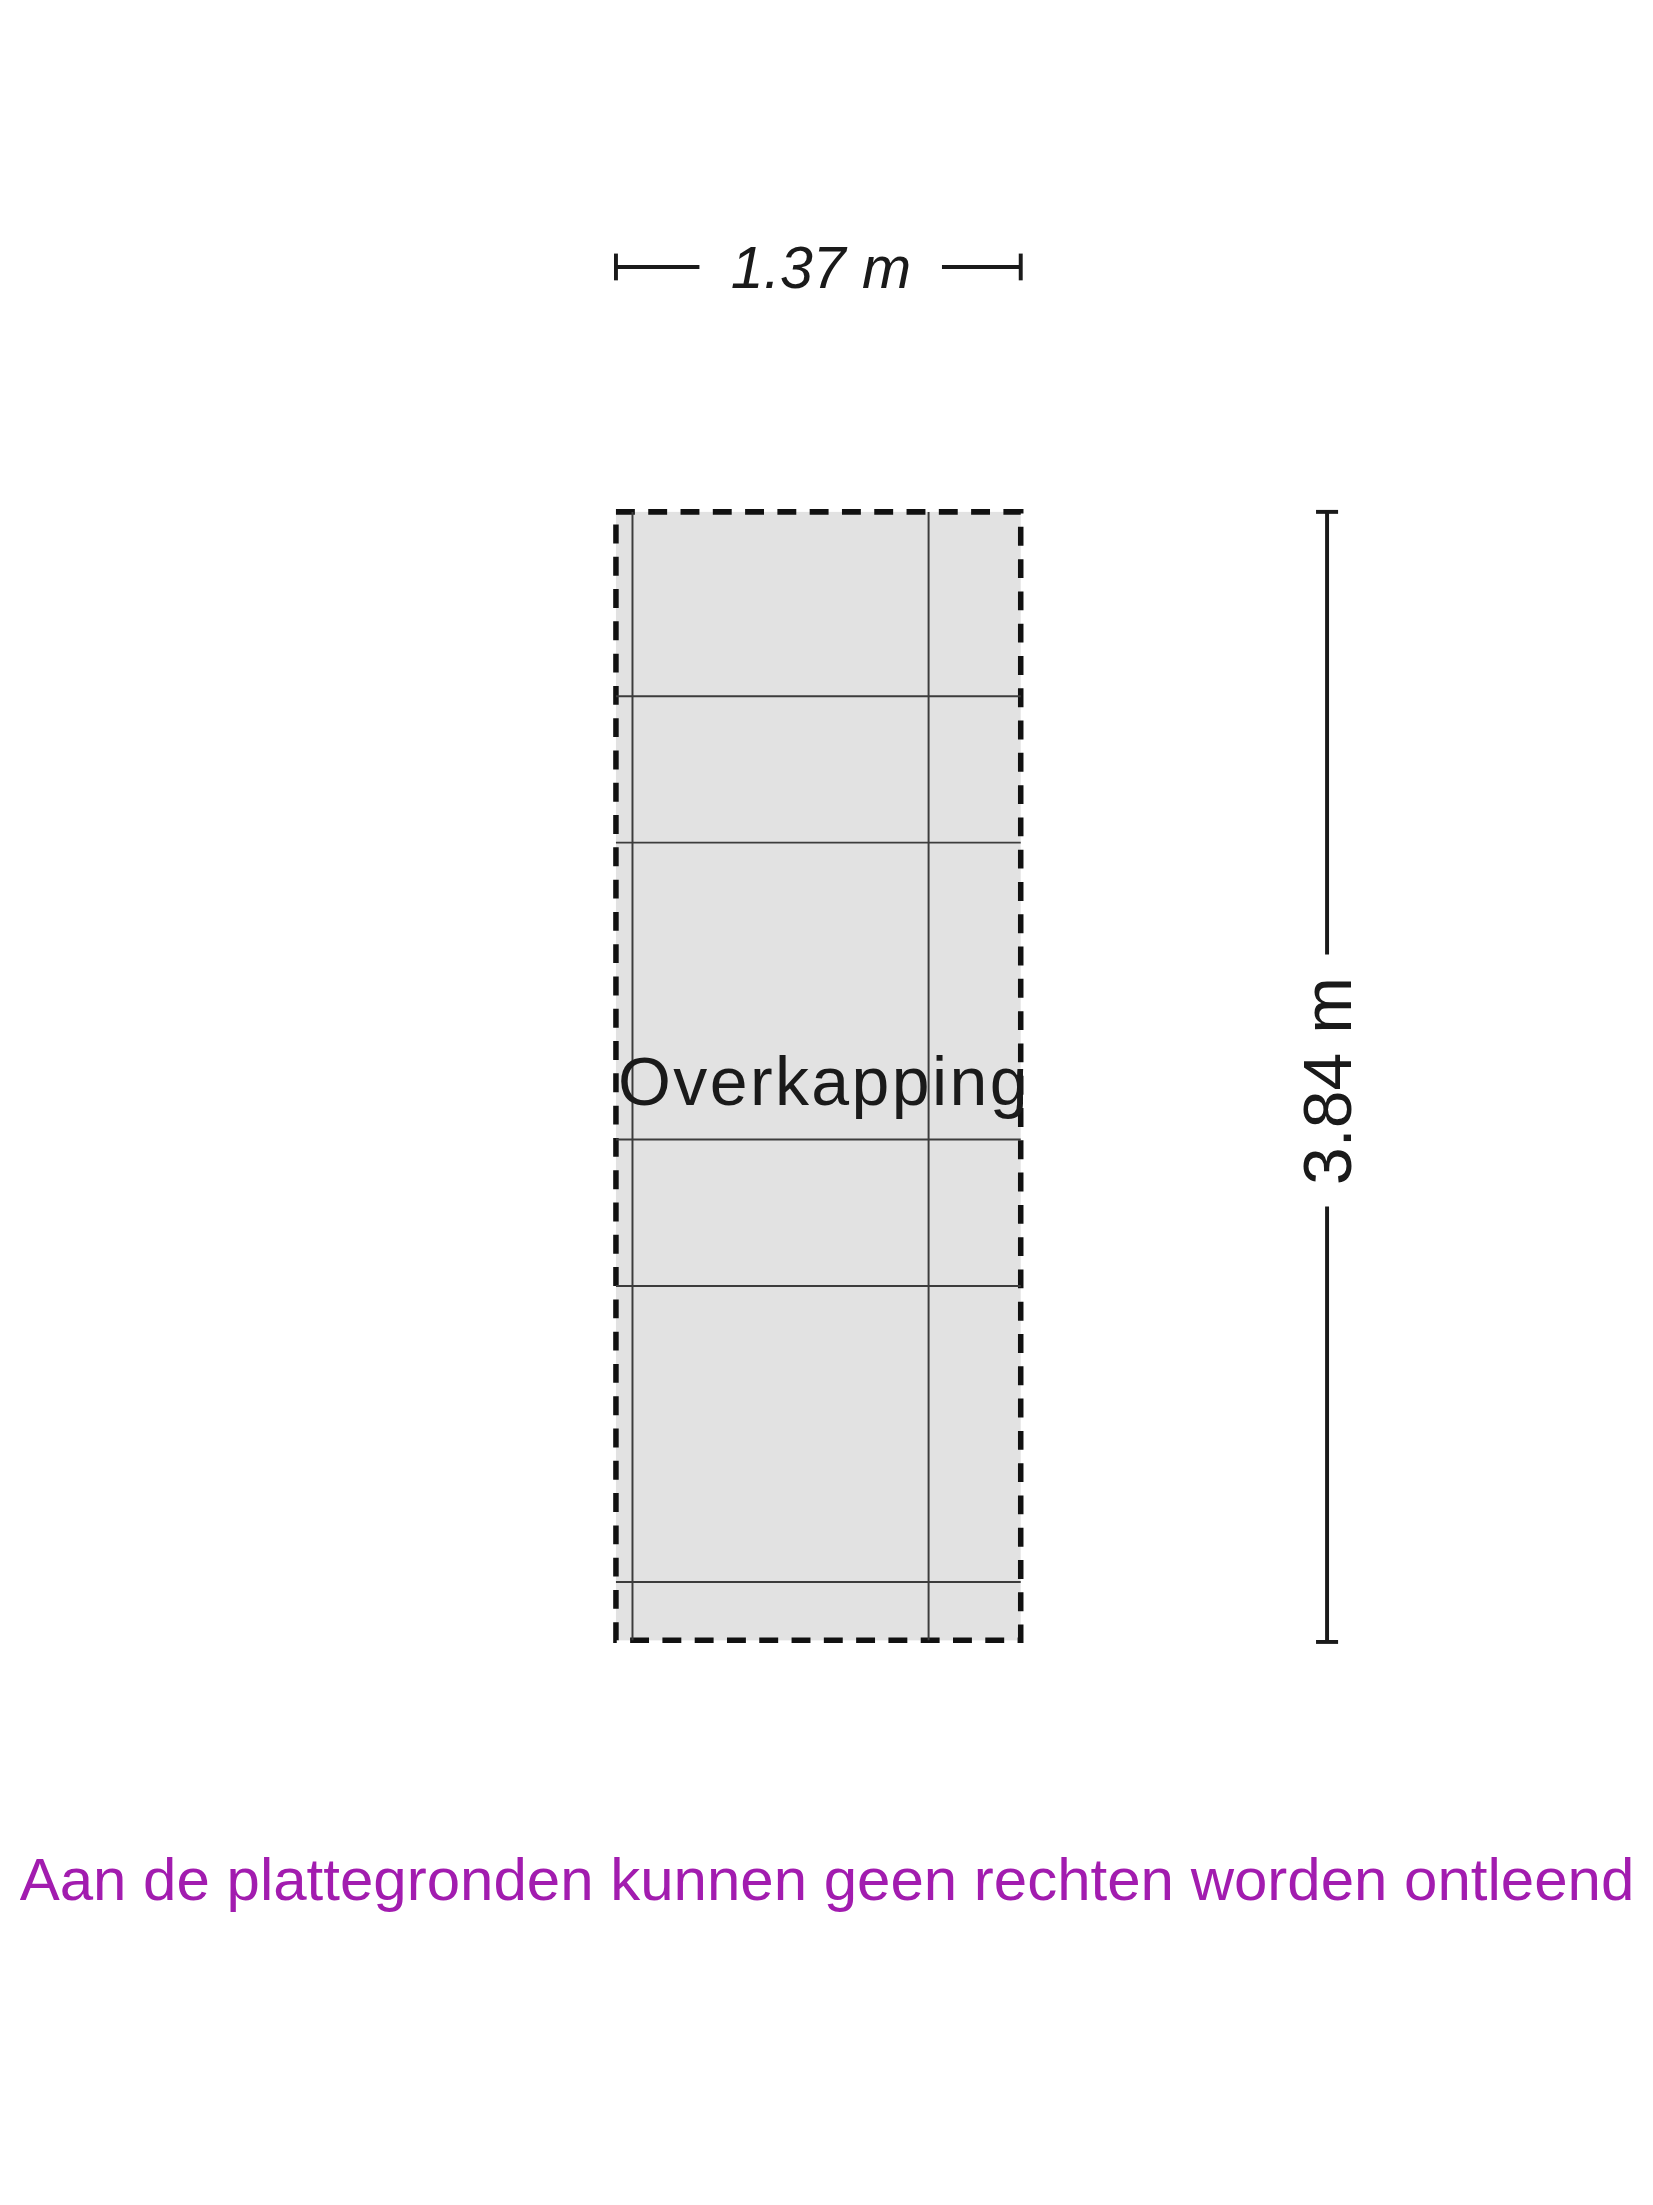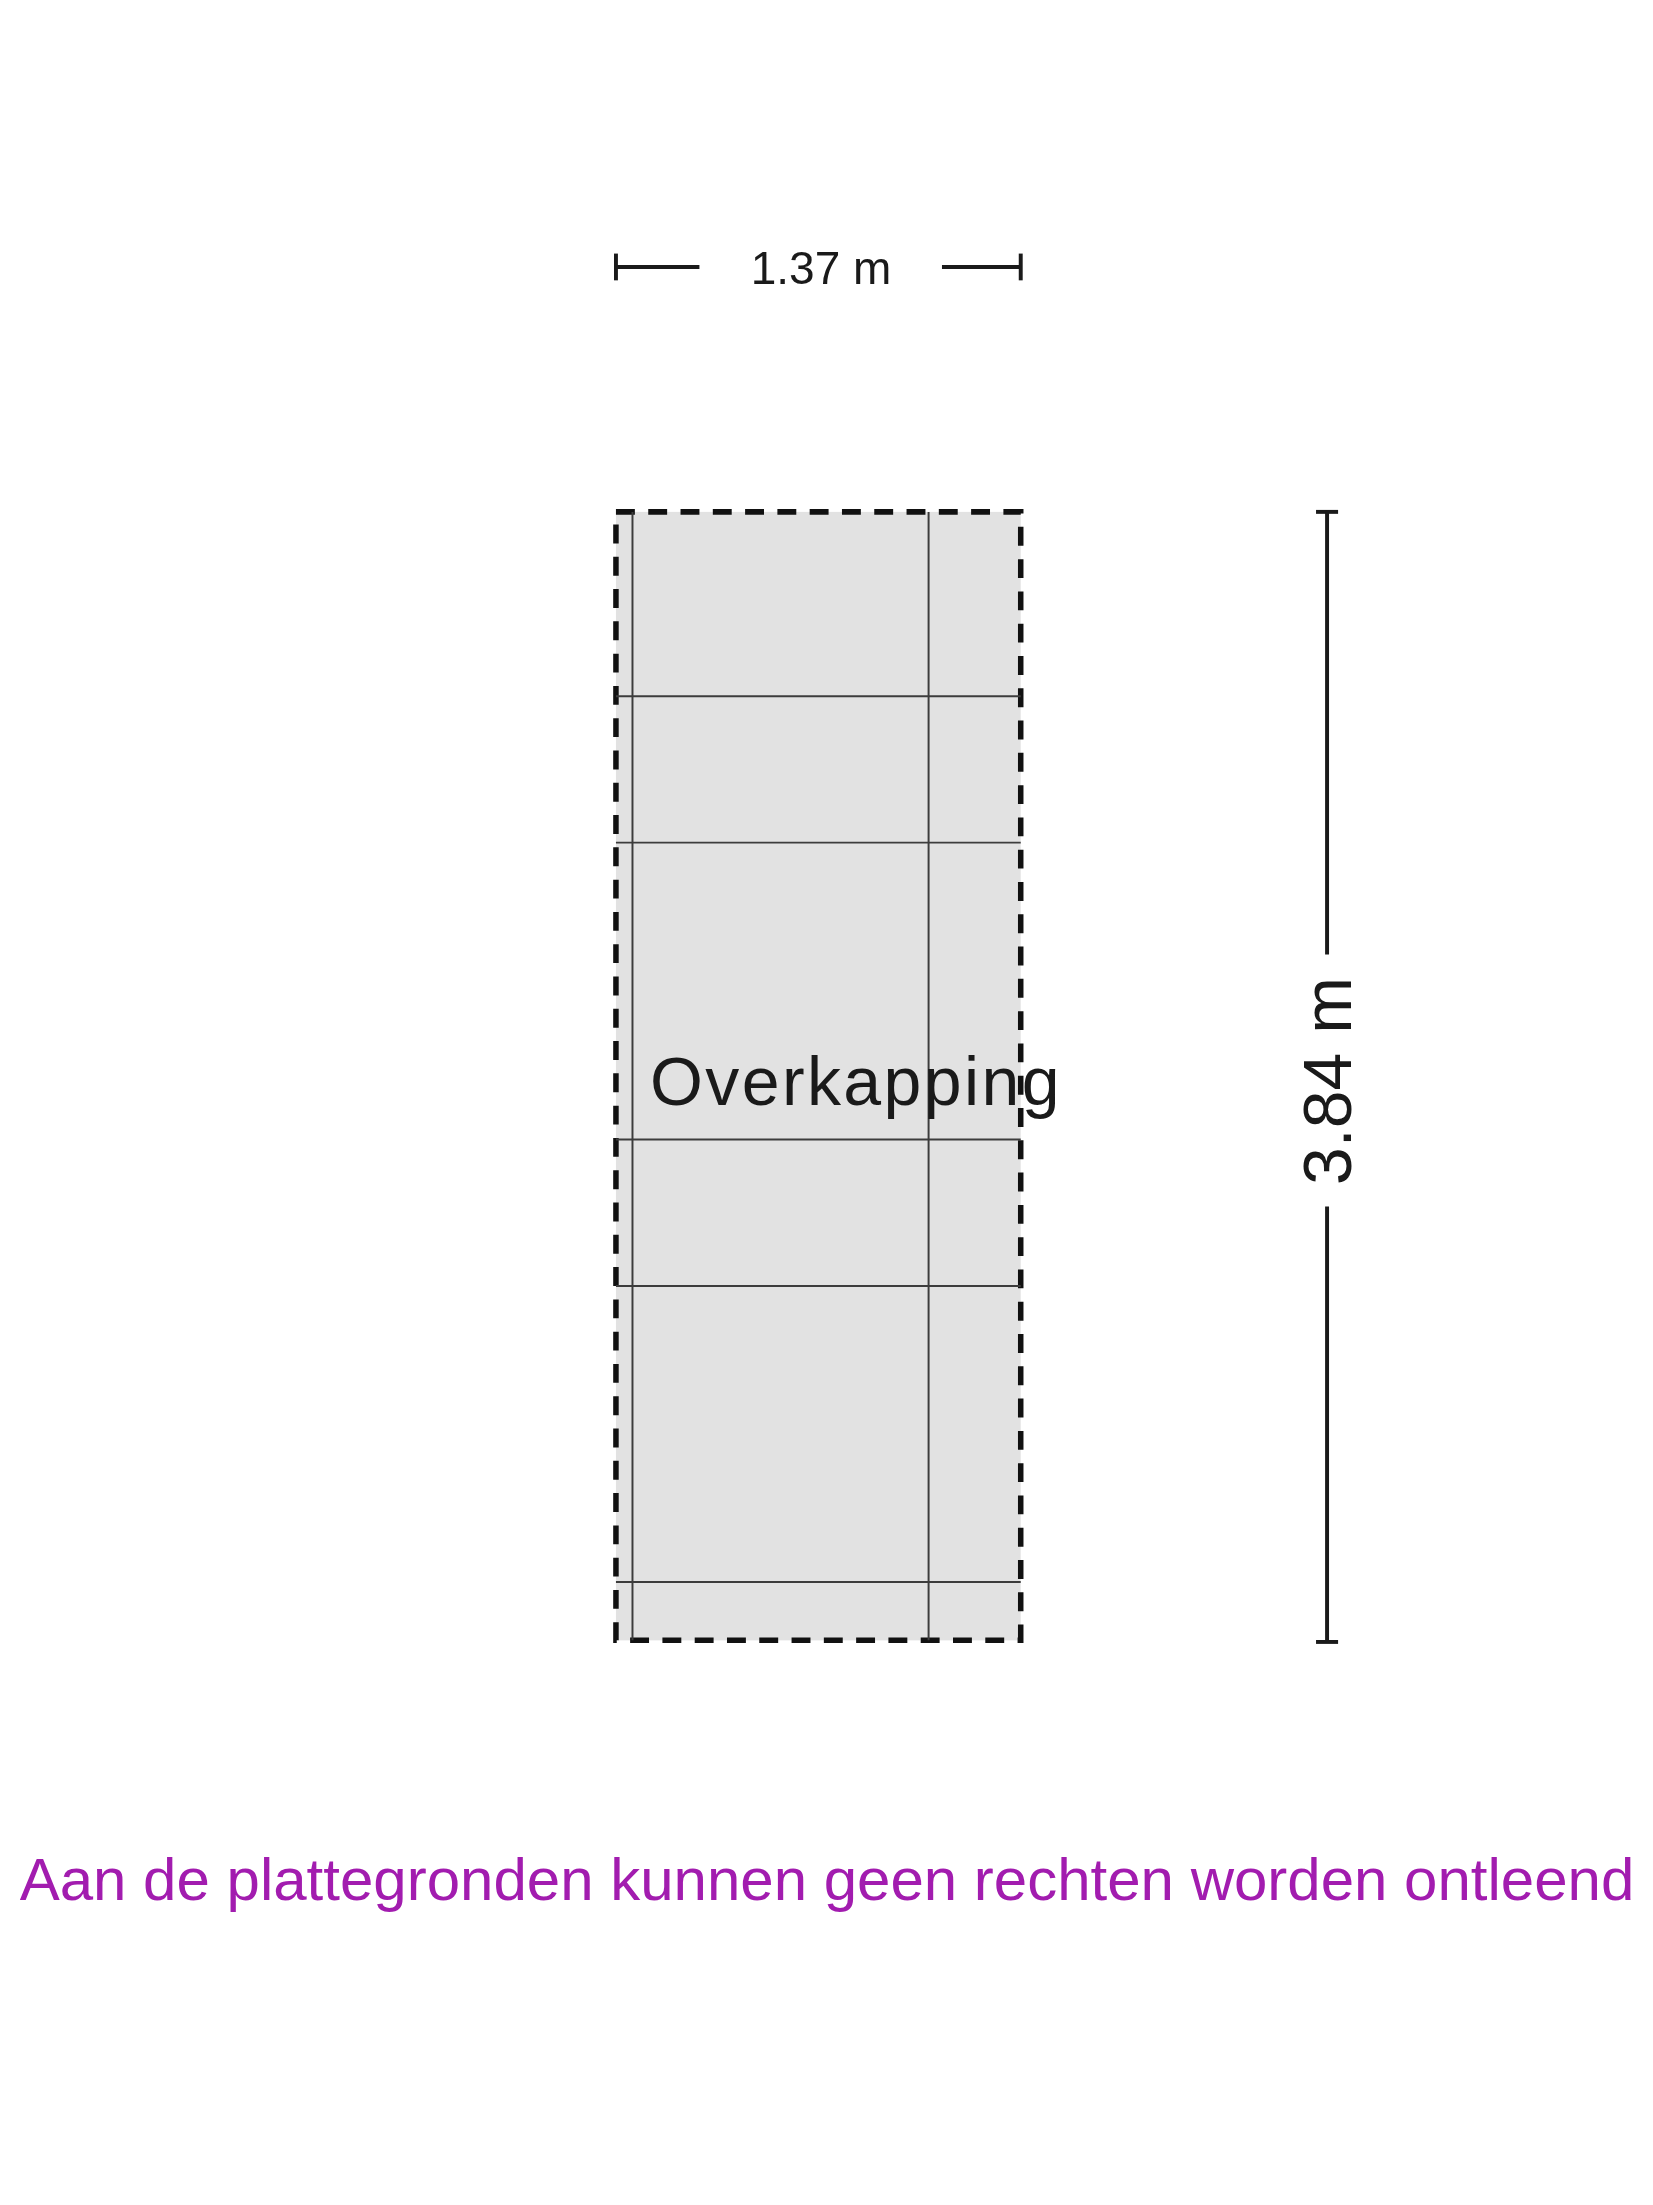--- a/index.html
+++ b/index.html
@@ -19,22 +19,23 @@
     position: absolute;
     left: 0;
     top: 0;
   }
   .label {
     position: absolute;
     color: #1a1a1a;
     white-space: nowrap;
   }
   .dim-label {
-    font-size: 46px;
+    font-size: 59px;
     transform: translate(-50%, -50%);
+    font-style: italic;
   }
   .dim-label-vertical {
     font-size: 68px;
     transform: translate(-50%, -50%) rotate(-90deg);
   }
   .room-label {
     font-size: 68px;
     letter-spacing: 2.4px;
     transform: translate(-50%, -50%);
   }
@@ -79,21 +80,21 @@
     <g stroke="#1a1a1a" stroke-width="5">
       <line x1="1671" y1="650" x2="1699" y2="650"></line>
       <line x1="1685" y1="650" x2="1685" y2="1212"></line>
       <line x1="1685" y1="1532" x2="1685" y2="2085"></line>
       <line x1="1671" y1="2085" x2="1699" y2="2085"></line>
     </g>
   </svg>
 
   <div class="label dim-label" style="left:821px; top:268px;">1.37 m</div>
 
-  <div class="label room-label" style="left:856px; top:1081px;">Overkapping</div>
+  <div class="label room-label" style="left:824px; top:1081px;">Overkapping</div>
 
   <div class="label dim-label-vertical" style="left:1327px; top:1081px;">3.84 m</div>
 
   <div class="footer">
     <div>Aan de plattegronden kunnen geen rechten worden ontleend</div>
   </div>
 
 </div>
 
 

